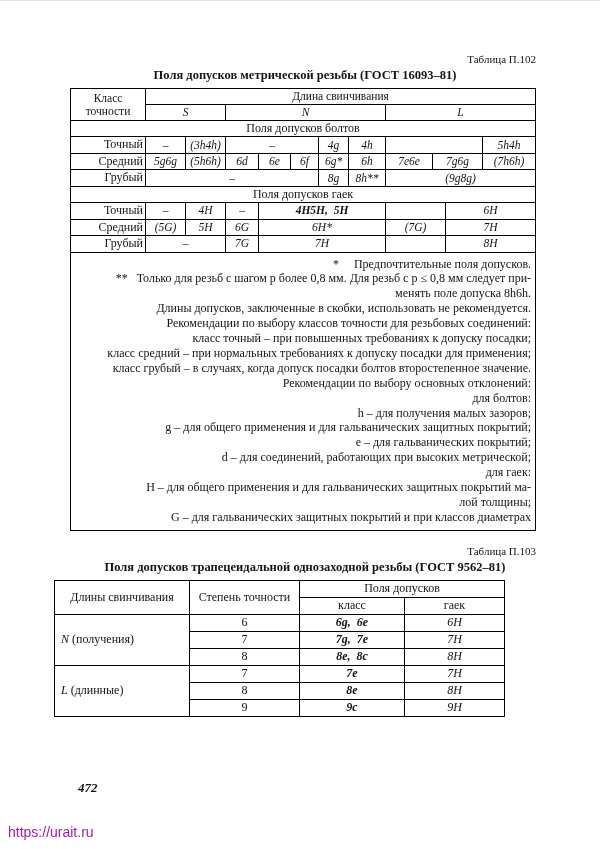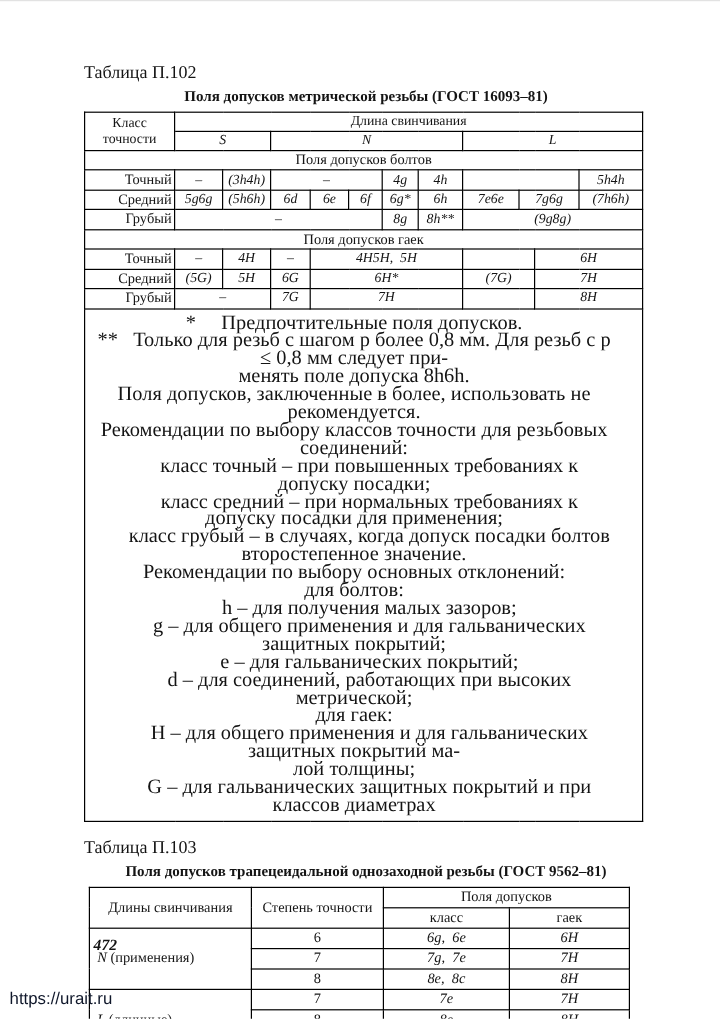--- a/index.html
+++ b/index.html
@@ -2,38 +2,38 @@
 <html><head>
 <meta charset="utf-8">
 <style>
   * { margin:0; padding:0; box-sizing:border-box; }
   html,body { background:#ffffff; }
   body {
     width:600px; height:849px; position:relative; overflow:hidden;
     font-family:"Liberation Serif","DejaVu Serif",serif; color:#141414;
     border-top:1px solid #e2e2e2;
   }
-  .caption { font-size:15px; margin:0 64px 3px 70px; }
+  .caption { text-align:right; font-size:11px; margin:0 64px 3px 70px; }
   .caption.first { margin-top:52px; }
   .caption.second { margin-top:14px; }
   .tbl-title { text-align:center; font-weight:bold; font-size:12.5px; margin:1px 60px 5px 70px; }
   table { border-collapse:collapse; table-layout:fixed; }
   table.t1 { margin-left:70px; width:465px; font-size:11.5px; }
-  table.t2 { margin-left:74px; width:450px; font-size:12px;border-radius:29px; }
+  table.t2 { margin-left:54px; width:450px; font-size:12px;border-radius:29px; }
   td { border:1px solid #000; text-align:center; vertical-align:middle; padding:1px 2px; height:16px; line-height:1.12; }
   td.lbl { text-align:right; padding-left:4px; font-size:12px; }
   td.sec { font-size:12px;margin-top:36px; }
   .it { font-style:italic; }
-  .pre { white-space:pre-wrap; }
-  td.notes-cell { text-align:center; padding:4px 22px 5px 6px; font-size:17px; height:auto; }
+  .pre { white-space:pre-wrap;font-weight:bold; }
+  td.notes-cell { text-align:right; padding:4px 4px 5px 6px; font-size:12px; height:auto; }
   .note-line { white-space:pre-wrap; line-height:14.9px; }
   table.t2 td { height:17px; }
   table.t2 td.grp { text-align:left; padding-left:6px; }
   .page-number { position:absolute; left:78px; top:779px; font-weight:bold; font-size:13px;font-style:italic; }
-  .watermark { position:absolute; left:8px; top:823px; font-family:"Liberation Sans","DejaVu Sans",sans-serif; font-size:14px; color:#0f172a; }
+  .watermark { position:absolute; left:8px; top:823px; font-family:"Liberation Sans","DejaVu Sans",sans-serif; font-size:14px; color:#a21caf; }
 </style>
 </head>
 <body>
 
 <div class="caption first">Таблица П.102</div>
 <div class="tbl-title">Поля допусков метрической резьбы (ГОСТ 16093–81)</div>
 
 <table class="t1">
   <colgroup>
     <col style="width:75px">
@@ -119,21 +119,21 @@
     <td class="it">7G</td>
     <td colspan="4" class="it">7H</td>
     <td colspan="2"></td>
     <td colspan="2" class="it">8H</td>
   </tr>
   <tr>
     <td colspan="12" class="notes-cell">
           <div class="note-line">*     Предпочтительные поля допусков.</div>
           <div class="note-line">**   Только для резьб с шагом р более 0,8 мм. Для резьб с p ≤ 0,8 мм следует при-
 менять поле допуска 8h6h.</div>
-          <div class="note-line">Поля допусков, заключенные в более, использовать не рекомендуется.</div>
+          <div class="note-line">Длины допусков, заключенные в скобки, использовать не рекомендуется.</div>
           <div class="note-line">Рекомендации по выбору классов точности для резьбовых соединений:</div>
           <div class="note-line">      класс точный – при повышенных требованиях к допуску посадки;</div>
           <div class="note-line">      класс средний – при нормальных требованиях к допуску посадки для применения;</div>
           <div class="note-line">      класс грубый – в случаях, когда допуск посадки болтов второстепенное значение.</div>
           <div class="note-line">Рекомендации по выбору основных отклонений:</div>
           <div class="note-line">для болтов:</div>
           <div class="note-line">      h – для получения малых зазоров;</div>
           <div class="note-line">      g – для общего применения и для гальванических защитных покрытий;</div>
           <div class="note-line">      e – для гальванических покрытий;</div>
           <div class="note-line">      d – для соединений, работающих при высоких метрической;</div>
@@ -160,21 +160,21 @@
       <tr>
     <td rowspan="2">Длины свинчивания</td>
     <td rowspan="2">Степень точности</td>
     <td colspan="2">Поля допусков</td>
   </tr>
   <tr>
     <td>класс</td>
     <td>гаек</td>
   </tr>
   <tr>
-    <td rowspan="3" class="grp"><i>N</i><span> (применения)</span></td>
+    <td rowspan="3" class="grp"><i>N</i><span> (получения)</span></td>
     <td>6</td>
     <td class="it pre">6g,  6e</td>
     <td class="it">6H</td>
   </tr>
   <tr>
     <td>7</td>
     <td class="it pre">7g,  7e</td>
     <td class="it">7H</td>
   </tr>
   <tr>

